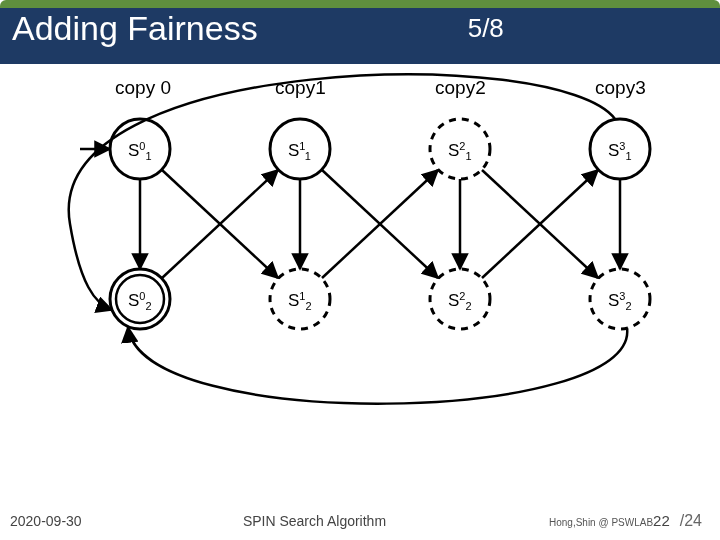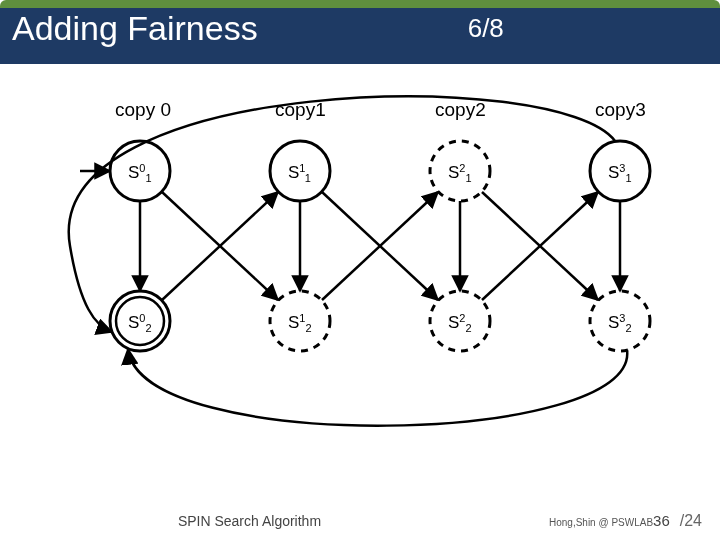--- a/index.html
+++ b/index.html
@@ -31,21 +31,20 @@
   }
   .titlebar .prog {
     font-size: 26px;
     font-weight: 300;
     margin-left: 210px;
   }
   .diagram {
     position: relative;
     width: 720px;
     height: 420px;
-    margin-top: 22px;
   }
   .footer {
     position: absolute;
     bottom: 10px;
     left: 0; right: 0;
     display: flex;
     align-items: baseline;
     font-size: 13px;
     color: #444;
     padding: 0 18px 0 10px;
@@ -55,21 +54,21 @@
   .footer .inst { font-size: 10px; color: #555; }
   .footer .pg   { font-size: 15px; margin-right: 10px; }
   .footer .tot  { font-size: 16px; color: #666; }
 </style>
 </head>
 <body>
 
 <div class="topbar"></div>
 <div class="titlebar">
   <div class="title">Adding Fairness</div>
-  <div class="prog">6/8</div>
+  <div class="prog">5/8</div>
 </div>
 
 <div class="diagram">
 <svg width="720" height="420" viewBox="0 0 720 420">
   <defs>
     <marker id="arr" viewBox="0 0 10 10" refX="9" refY="5" markerWidth="7" markerHeight="7" orient="auto-start-reverse">
       <path d="M0,0 L10,5 L0,10 z" fill="#000"></path>
     </marker>
   </defs>
 
@@ -123,17 +122,18 @@
     <line x1="482" y1="214" x2="598" y2="106" marker-end="url(#arr)"></line>
 
     <path d="M 615 55 C 560 -20, 40 -10, 70 160 C 80 220, 95 240, 112 246" marker-end="url(#arr)"></path>
 
     <path d="M 627 264 C 640 360, 140 370, 128 263" marker-end="url(#arr)"></path>
   </g>
 </svg>
 </div>
 
 <div class="footer">
+  <div class="date">2020-09-30</div>
   <div class="algo">SPIN Search Algorithm</div>
   <div class="inst">Hong,Shin @ PSWLAB</div>
-  <div class="pg">36</div>
+  <div class="pg">22</div>
   <div class="tot">/24</div>
 </div>
 
 </body></html>

